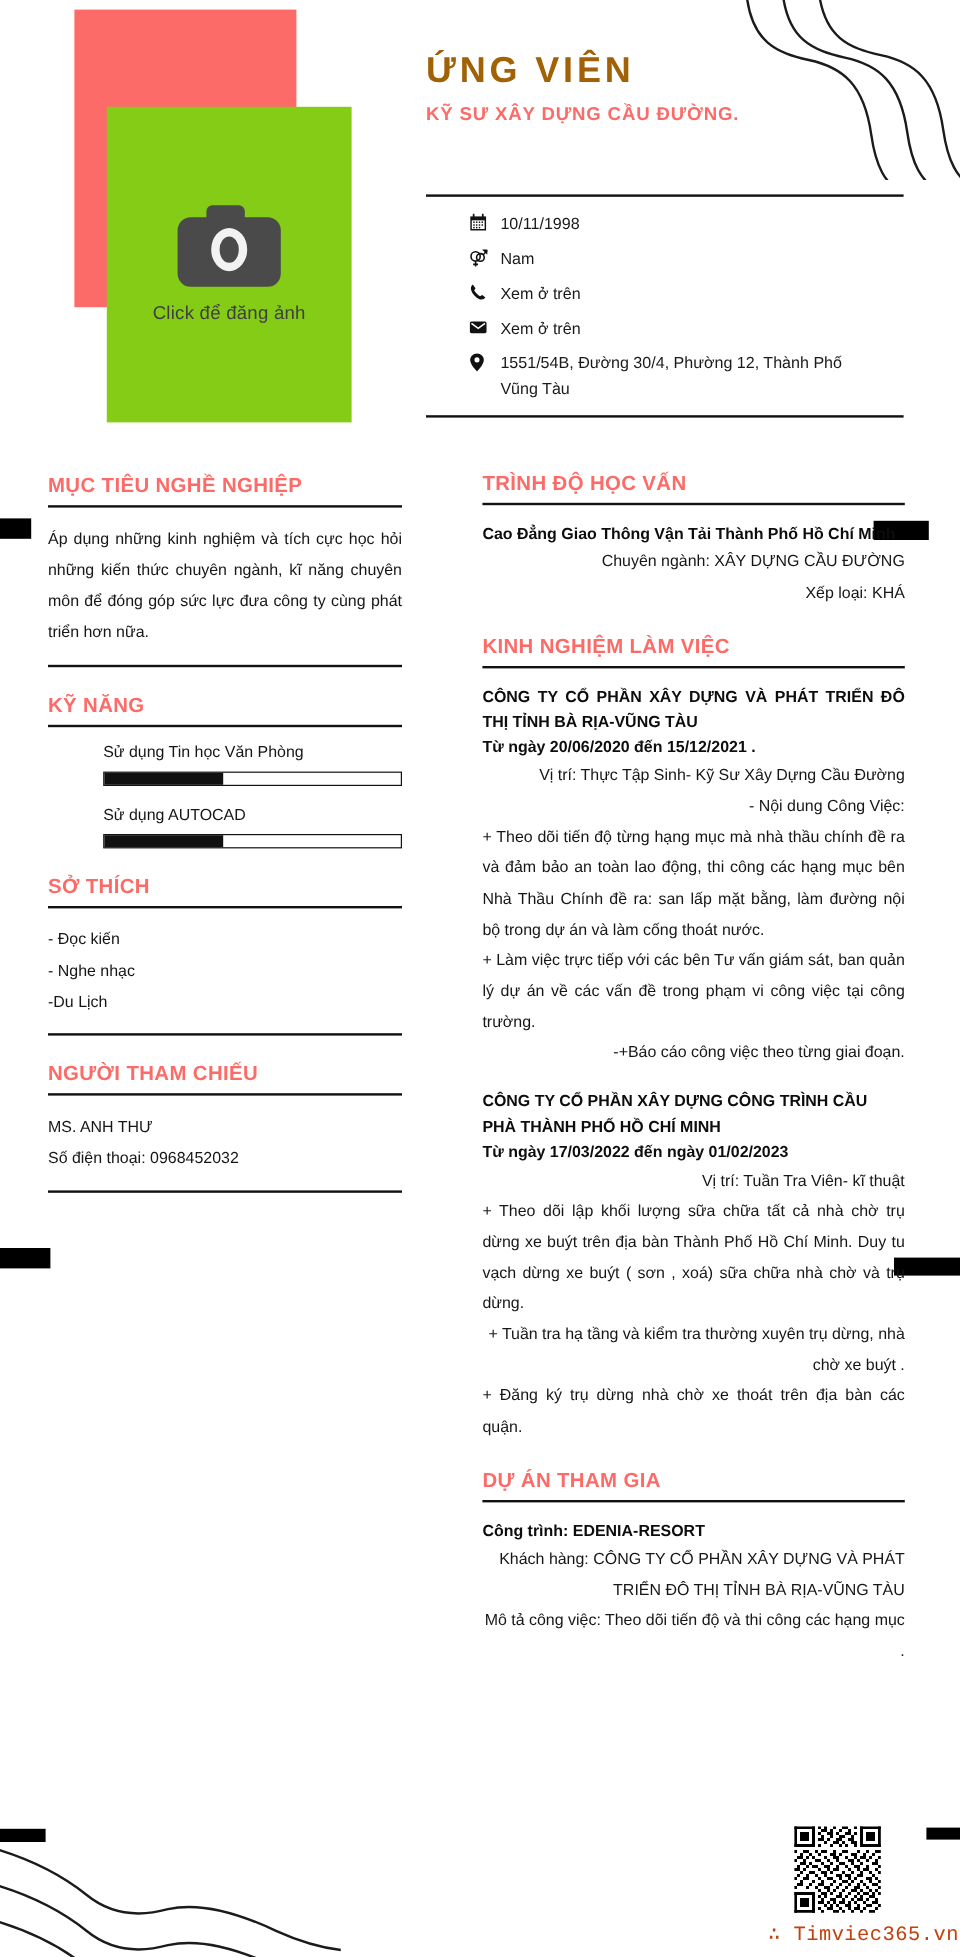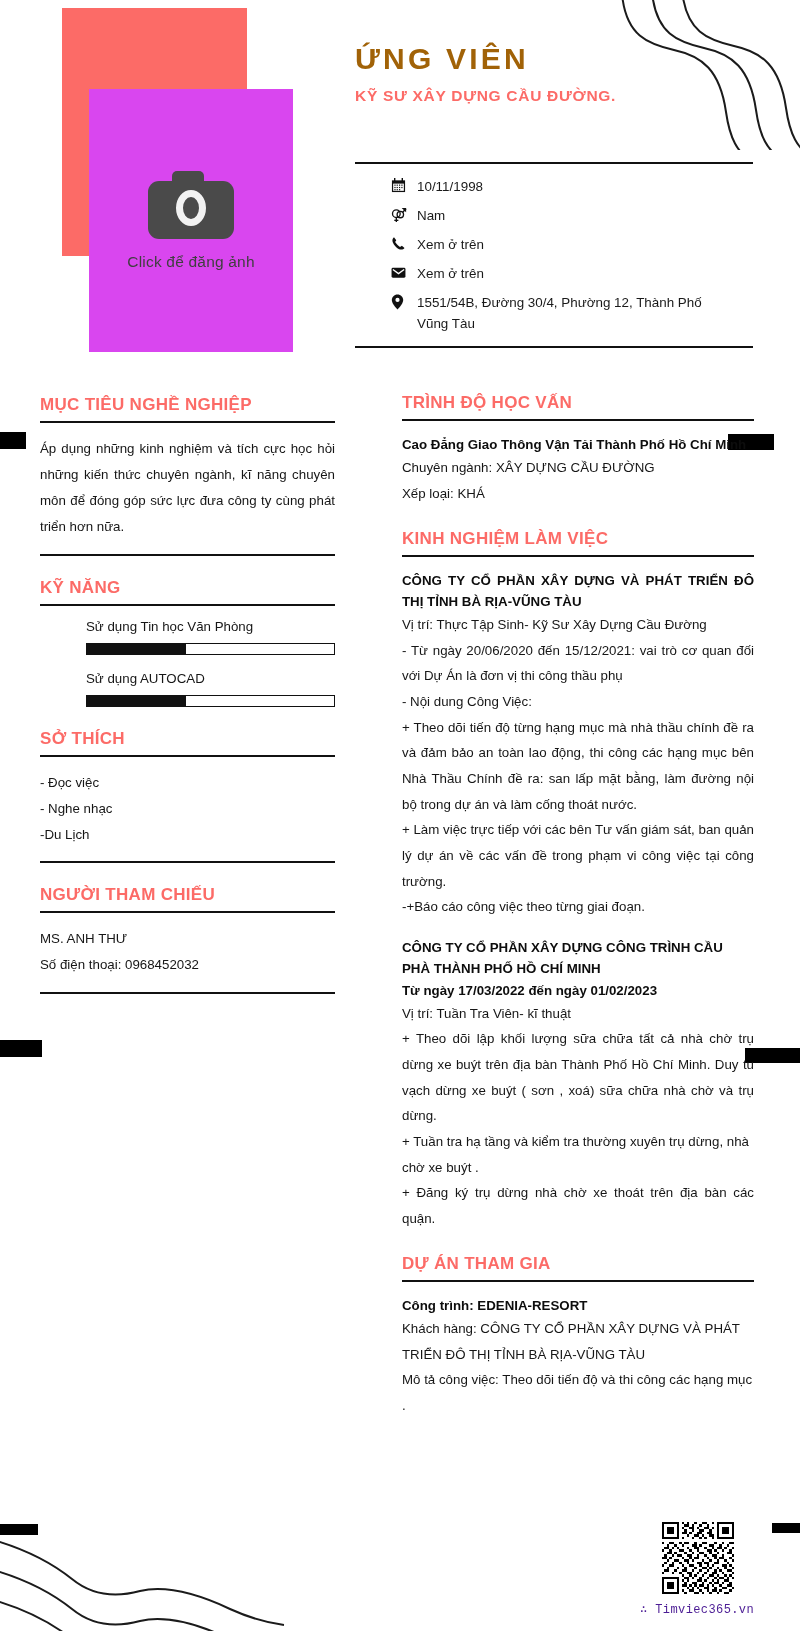--- a/index.html
+++ b/index.html
@@ -45,21 +45,21 @@
   .photo-red {
     position: absolute;
     left: 62px; top: 8px;
     width: 185px; height: 248px;
     background: #fc6b67;
   }
   .photo-box {
     position: absolute;
     left: 89px; top: 89px;
     width: 204px; height: 263px;
-    background: #d946ef;
+    background: #84cc16;
     display: flex;
     flex-direction: column;
     align-items: center;
     justify-content: center;
     cursor: pointer;
   }
   .cam {
     width: 86px; height: 68px;
     position: relative;
     margin-bottom: 14px;
@@ -218,41 +218,42 @@
   .entry-title-left {
     font-size: 13.3px;
     font-weight: bold;
     color: #0d0d0d;
     line-height: 1.6;
   }
   .entry-line {
     font-size: 13.3px;
     line-height: 1.93;
     color: #161616;
+    text-align: right;
   }
   .entry-line-just {
     font-size: 13.3px;
     line-height: 1.93;
     color: #161616;
     text-align: justify;
   }
   .gap-sm { height: 13px; }
 
   
   .qr {
     position: absolute;
     left: 662px; top: 1522px;
     width: 72px; height: 72px;
   }
   .watermark {
     position: absolute;
     left: 640px; top: 1602px;
     font-family: "Liberation Mono", monospace;
-    font-size: 12px;
-    color: #4c1d95;
+    font-size: 17px;
+    color: #c2410c;
     letter-spacing: .4px;
   }
 </style>
 </head>
 <body>
 
 <div class="page">
 
   <svg class="wave-top-right" viewBox="0 0 200 150" fill="none">
     <path d="M22 -6 C 26 36, 48 44, 74 50 C 102 56, 120 70, 126 112 C 130 140, 138 152, 150 160" stroke="#1b1b1b" stroke-width="2" fill="none"></path>
@@ -374,21 +375,21 @@
         <div class="skill-label">Sử dụng AUTOCAD</div>
         <div class="bar">
           <div class="bar-fill" id="skill-fill-1" style="width: 40%;"></div>
         </div>
       </div>
     </div>
 
     <div class="sec">
       <div class="sec-title">SỞ THÍCH</div>
       <div class="sec-rule"></div>
-      <div class="hobby">- Đọc việc</div>
+      <div class="hobby">- Đọc kiến</div>
       <div class="hobby">- Nghe nhạc</div>
       <div class="hobby">-Du Lịch</div>
       <div class="sec-rule-bottom"></div>
     </div>
 
     <div class="sec">
       <div class="sec-title">NGƯỜI THAM CHIẾU</div>
       <div class="sec-rule"></div>
       <div class="body-left">MS. ANH THƯ</div>
       <div class="body-left">Số điện thoại: 0968452032</div>
@@ -406,22 +407,22 @@
       <div class="entry-line">Chuyên ngành: XÂY DỰNG CẦU ĐƯỜNG</div>
       <div class="entry-line">Xếp loại: KHÁ</div>
     </div>
 
     <div class="sec">
       <div class="sec-title">KINH NGHIỆM LÀM VIỆC</div>
       <div class="sec-rule"></div>
 
       <div class="entry">
         <div class="entry-title">CÔNG TY CỔ PHẦN XÂY DỰNG VÀ PHÁT TRIỂN ĐÔ THỊ TỈNH BÀ RỊA-VŨNG TÀU</div>
+        <div class="entry-title-left">Từ ngày 20/06/2020 đến 15/12/2021 .</div>
         <div class="entry-line">Vị trí: Thực Tập Sinh- Kỹ Sư Xây Dựng Cầu Đường</div>
-        <div class="entry-line-just">- Từ ngày 20/06/2020 đến 15/12/2021: vai trò cơ quan đối với Dự Án là đơn vị thi công thầu phụ</div>
         <div class="entry-line">- Nội dung Công Việc:</div>
         <div class="entry-line-just">+ Theo dõi tiến độ từng hạng mục mà nhà thầu chính đề ra và đảm bảo an toàn lao động, thi công các hạng mục bên Nhà Thầu Chính đề ra: san lấp mặt bằng, làm đường nội bộ trong dự án và làm cống thoát nước.</div>
         <div class="entry-line-just">+ Làm việc trực tiếp với các bên Tư vấn giám sát, ban quản lý dự án về các vấn đề trong phạm vi công việc tại công trường.</div>
         <div class="entry-line">-+Báo cáo công việc theo từng giai đoạn.</div>
       </div>
 
       <div class="gap-sm"></div>
 
       <div class="entry">
         <div class="entry-title-left">CÔNG TY CỔ PHẦN XÂY DỰNG CÔNG TRÌNH CẦU PHÀ THÀNH PHỐ HỒ CHÍ MINH</div>

